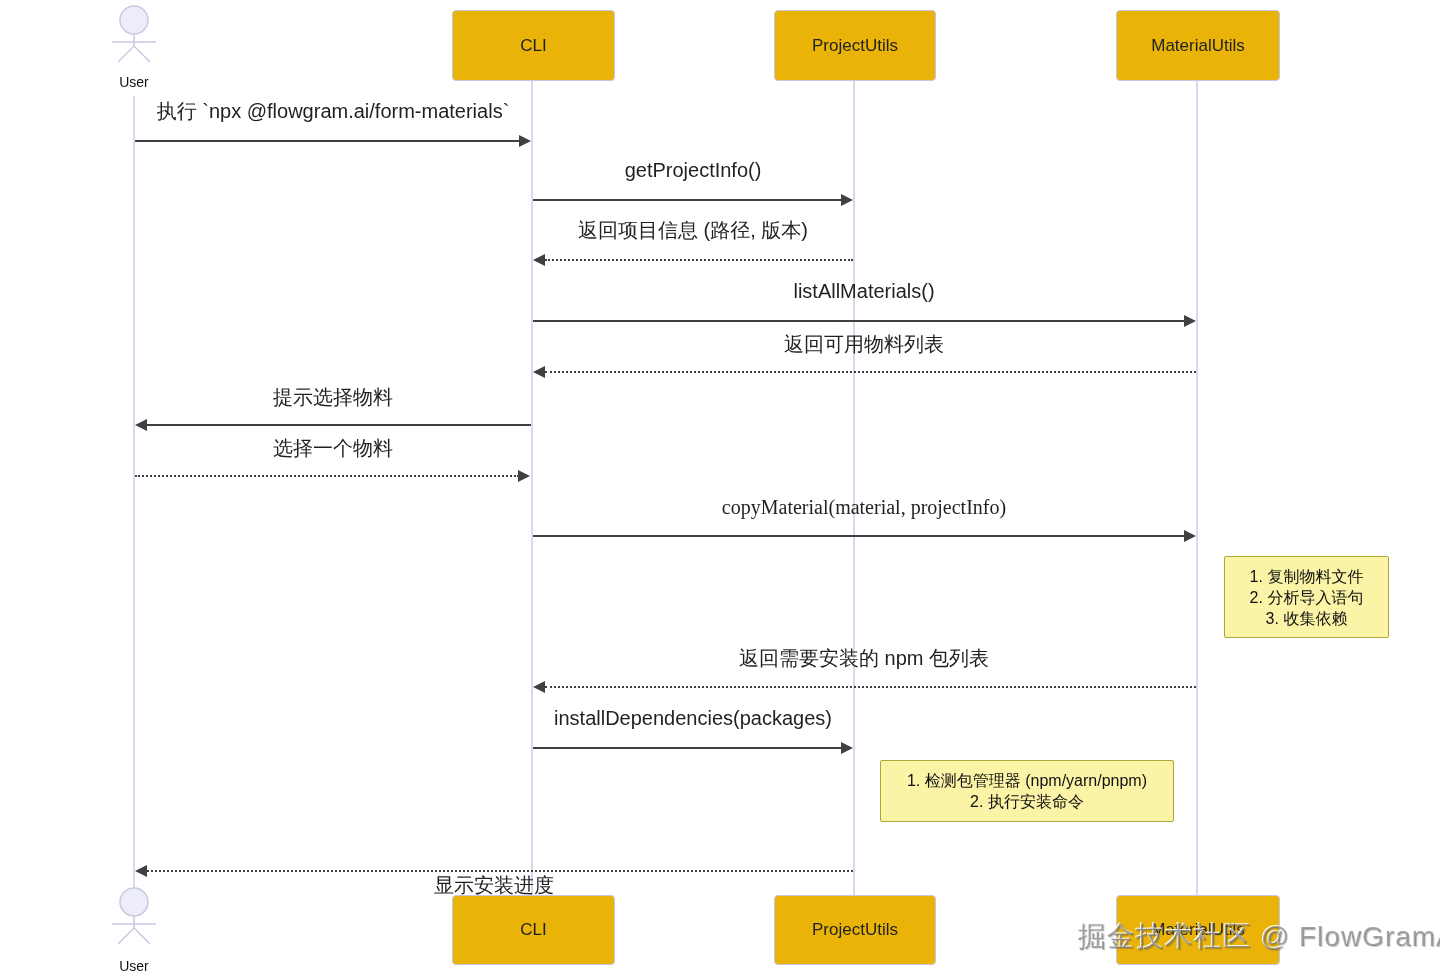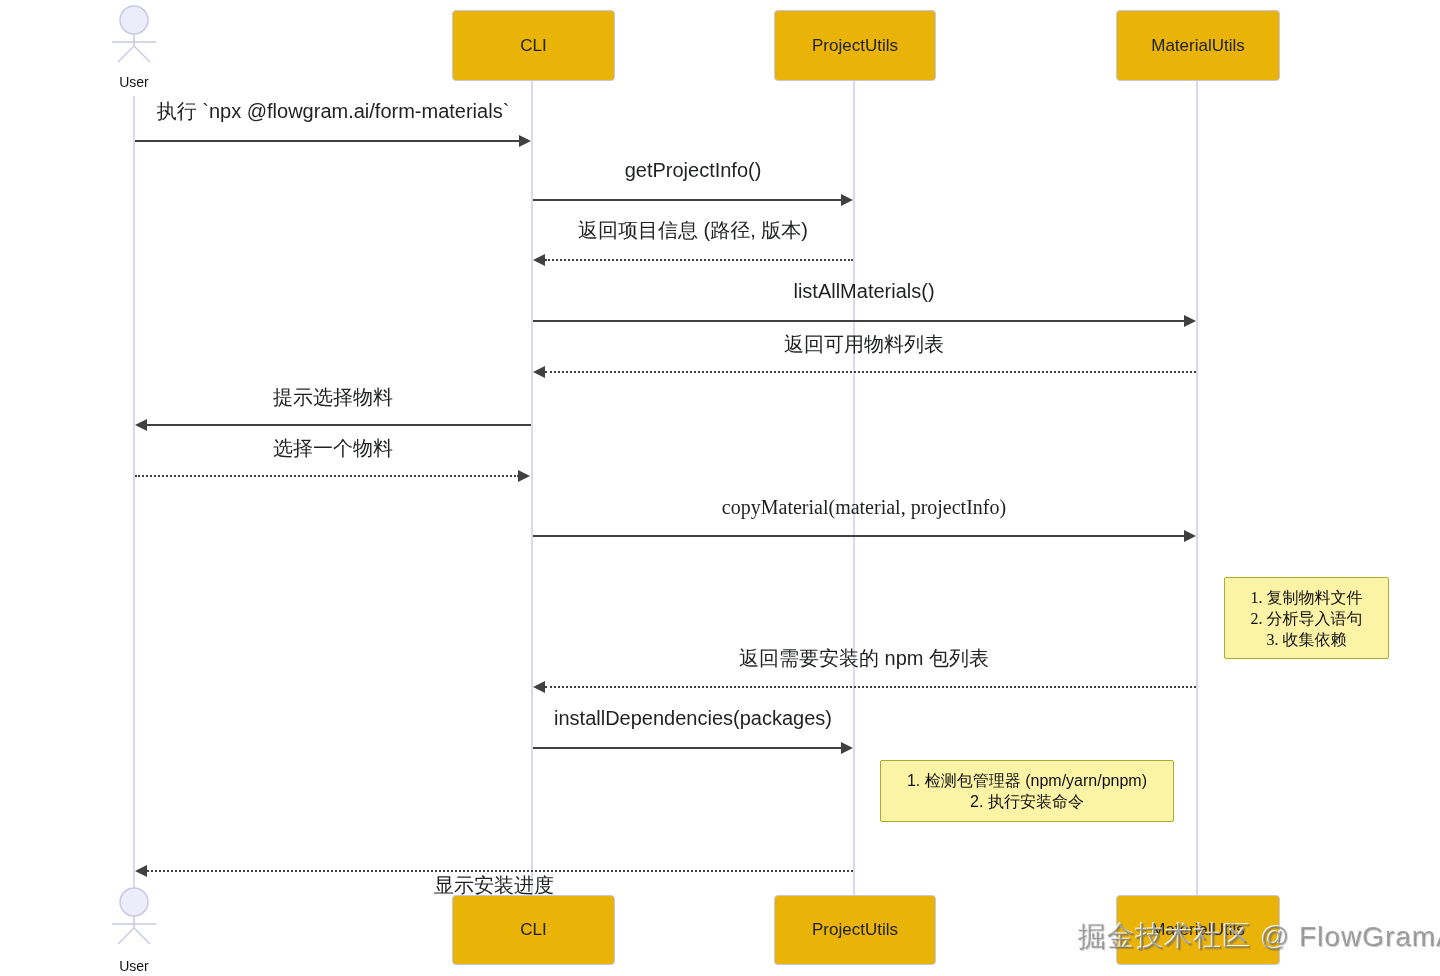--- a/index.html
+++ b/index.html
@@ -97,21 +97,21 @@
     <div class="msg-line dashed" style="left:135px;top:475px;width:384px;"></div>
     <div class="ah r" style="left:518px;top:470px;"></div>
   </div>
 
   <div>
     <div class="msg-label" style="left:864px;top:497px;font-family:Liberation Serif, serif;">copyMaterial(material, projectInfo)</div>
     <div class="msg-line" style="left:533px;top:535px;width:652px;"></div>
     <div class="ah r" style="left:1184px;top:530px;"></div>
   </div>
 
-  <div class="note" style="left:1224px;top:577px;width:163px;height:80px;font-family:Liberation Serif, serif;">
+  <div class="note" style="left:1224px;top:556px;width:163px;height:80px;">
     <div>1. 复制物料文件</div>
     <div>2. 分析导入语句</div>
     <div>3. 收集依赖</div>
   </div>
 
   <div>
     <div class="msg-label" style="left:864px;top:648px;">返回需要安装的 npm 包列表</div>
     <div class="msg-line dashed" style="left:545px;top:686px;width:651px;"></div>
     <div class="ah l" style="left:533px;top:681px;"></div>
   </div>

